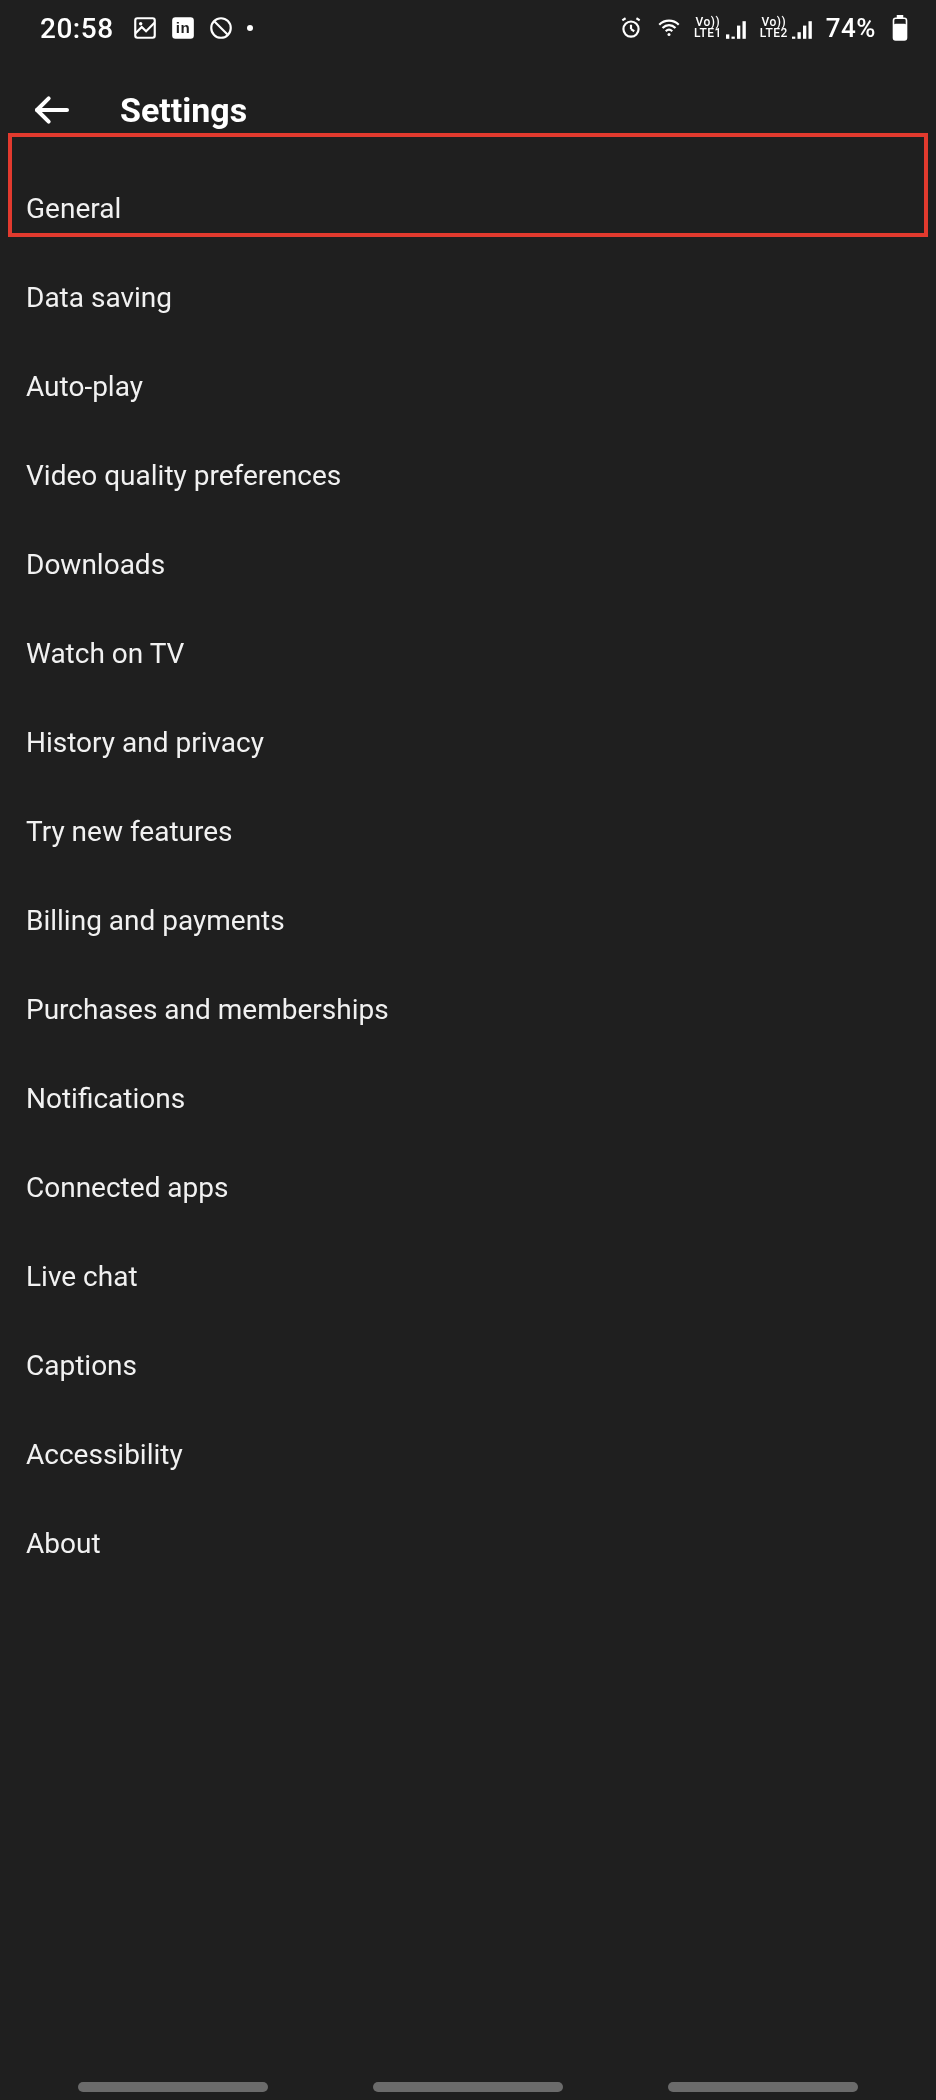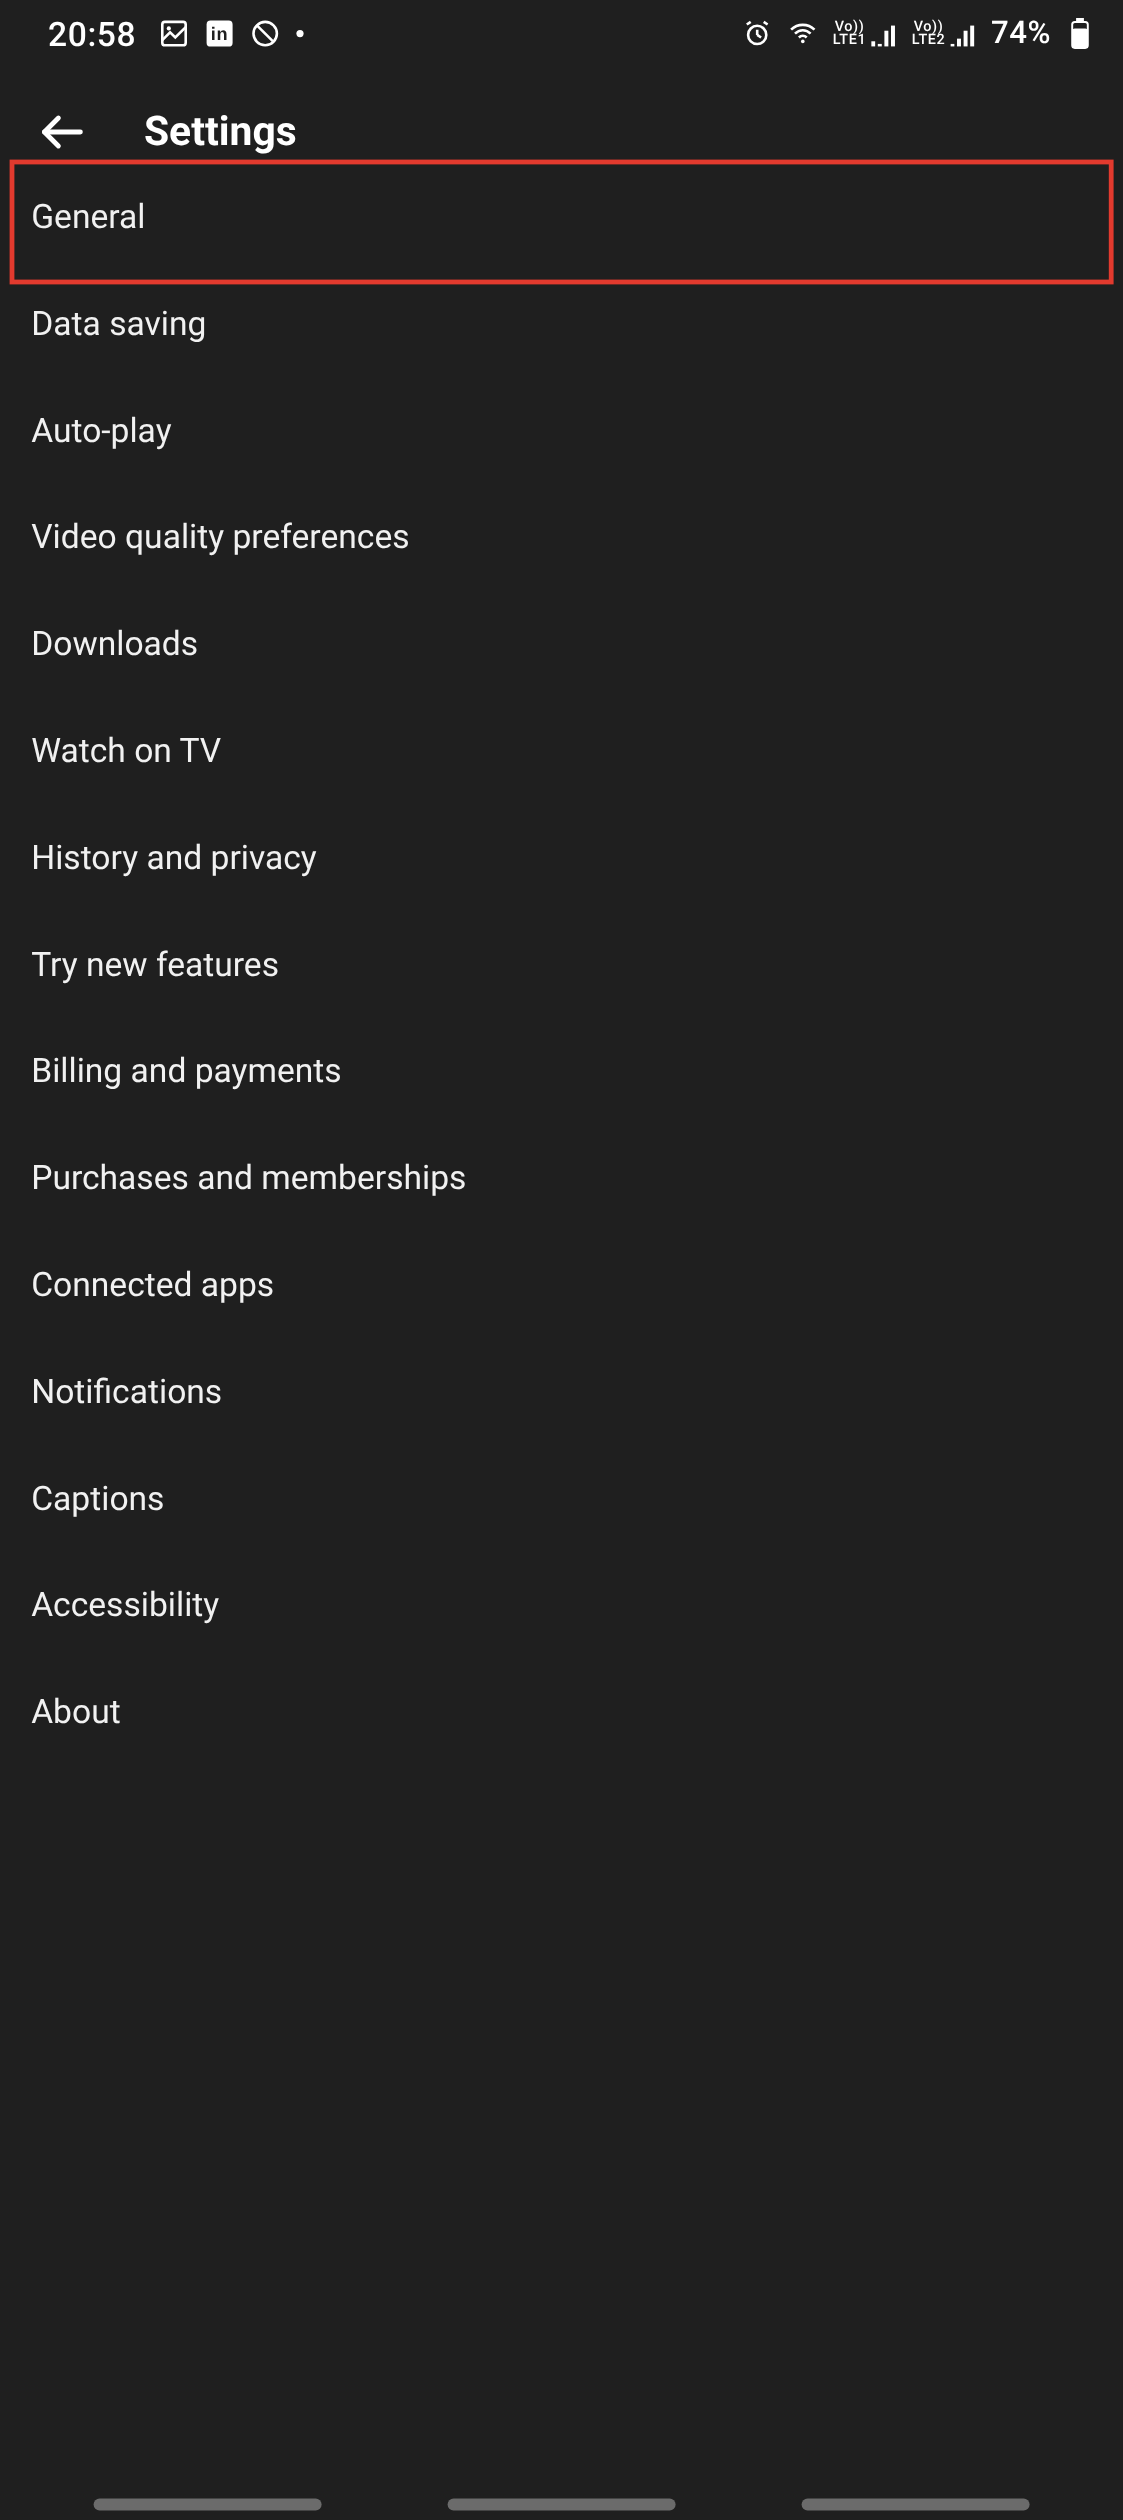--- a/index.html
+++ b/index.html
@@ -65,21 +65,21 @@
   .app-bar .title {
     font-size: 34px;
     font-weight: 700;
   }
 
   
   .list { }
   .item {
     height: 89px;
     display: flex;
-    align-items: flex-start;
+    align-items: center;
     padding-left: 26px;
     font-size: 28px;
     font-weight: 400;
     color: #f1f1f1;
   }
 
   
   .highlight {
     position: absolute;
     border: 4px solid #e23a2e;
@@ -235,24 +235,27 @@
     <div class="item">
       <span>Try new features</span>
     </div>
     <div class="item">
       <span>Billing and payments</span>
     </div>
     <div class="item">
       <span>Purchases and memberships</span>
     </div>
     <div class="item">
+      <span>Notifications</span>
+    </div>
+    <div class="item">
       <span>Connected apps</span>
     </div>
     <div class="item">
-      <span>Notifications</span>
+      <span>Live chat</span>
     </div>
     <div class="item">
       <span>Captions</span>
     </div>
     <div class="item">
       <span>Accessibility</span>
     </div>
     <div class="item">
       <span>About</span>
     </div>

